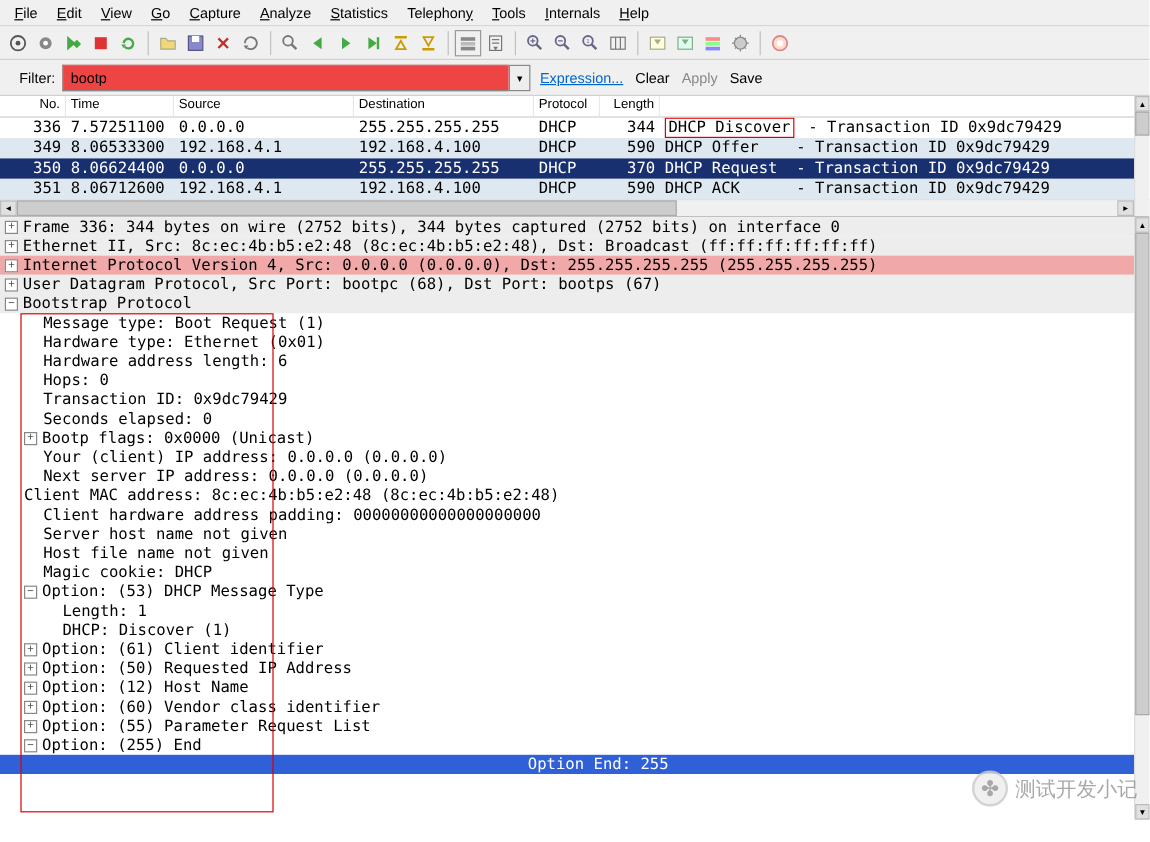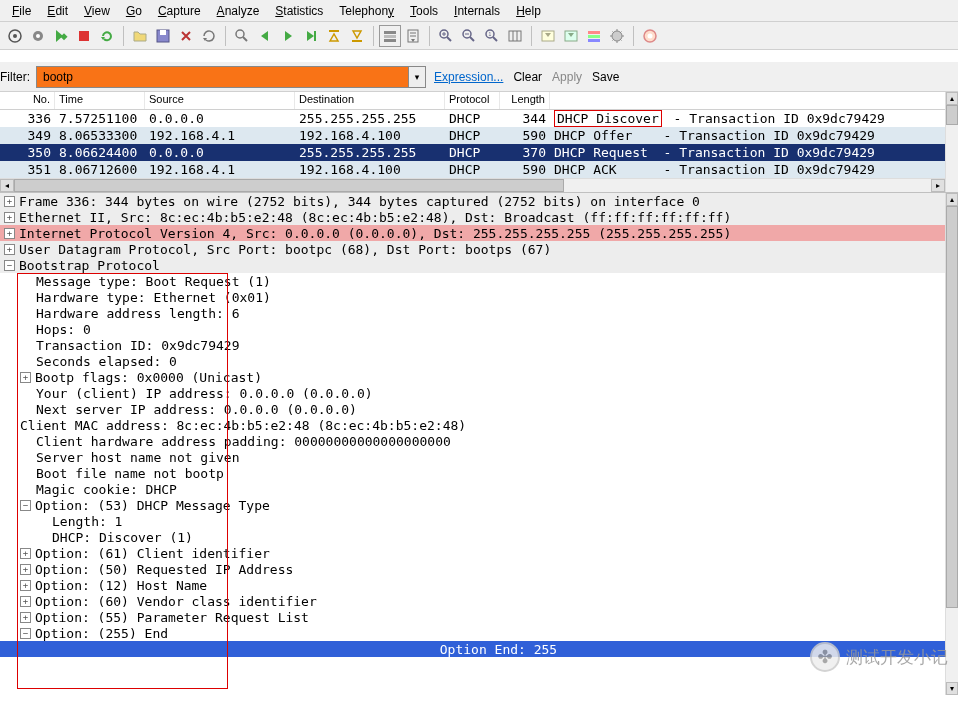--- a/index.html
+++ b/index.html
@@ -9,24 +9,24 @@
   .menubar { display: flex; align-items: center; background: #f0f0f0; border-bottom: 1px solid #d0d0d0; height: 22px; padding: 0 4px; }
   .menubar .menu-item { padding: 2px 8px; cursor: default; }
   .menubar .menu-item u { text-decoration: underline; }
   
   
   .toolbar { display: flex; align-items: center; background: #f0f0f0; border-bottom: 1px solid #d0d0d0; height: 28px; padding: 2px 4px; gap: 1px; }
   .tool-btn { width: 22px; height: 22px; border: 1px solid transparent; background: transparent; display: flex; align-items: center; justify-content: center; cursor: default; }
   .tool-sep { width: 1px; height: 20px; background: #c0c0c0; margin: 0 4px; }
   
   
-  .filterbar { display: flex; align-items: center; background: #f0f0f0; border-bottom: 1px solid #d0d0d0; height: 30px; padding: 2px 0; gap: 6px; margin-top: 12px; }
+  .filterbar { display: flex; align-items: center; background: #f0f0f0; border-bottom: 1px solid #d0d0d0; height: 30px; padding: 2px 16px; gap: 6px; }
   .filterbar label { }
   .filter-combo { display: flex; align-items: center; flex: 0 0 390px; }
-  .filter-input { flex: 1; height: 22px; background: #f97316; border: 1px solid #888; border-right: none; padding: 0 6px; font-family: inherit; font-size: 12px; }
+  .filter-input { flex: 1; height: 22px; background: #ef4444; border: 1px solid #888; border-right: none; padding: 0 6px; font-family: inherit; font-size: 12px; }
   .filter-dd { width: 18px; height: 22px; border: 1px solid #888; background: #eee; display: flex; align-items: center; justify-content: center; font-size: 9px; }
   .filter-link { color: #0066cc; text-decoration: underline; cursor: default; padding: 0 2px; }
   .filter-txt { padding: 0 2px; cursor: default; }
   .filter-txt.gray { color: #888; }
   
   
   .packet-list-wrap { position: relative; border-bottom: 1px solid #c0c0c0; }
   .packet-list { width: 945px; }
   .pl-head { display: flex; background: #fff; border-bottom: 1px solid #d0d0d0; height: 18px; font-size: 11px; }
   .pl-head div { padding: 1px 4px; border-right: 1px solid #e8e8e8; }
@@ -341,21 +341,21 @@
       <div class="d-line " style="padding-left: 20px;"><span class="tree-spacer"></span><span>Hardware address length: 6</span></div>
       <div class="d-line " style="padding-left: 20px;"><span class="tree-spacer"></span><span>Hops: 0</span></div>
       <div class="d-line " style="padding-left: 20px;"><span class="tree-spacer"></span><span>Transaction ID: 0x9dc79429</span></div>
       <div class="d-line " style="padding-left: 20px;"><span class="tree-spacer"></span><span>Seconds elapsed: 0</span></div>
       <div class="d-line " style="padding-left: 20px;"><span class="tree-icon">+</span><span>Bootp flags: 0x0000 (Unicast)</span></div>
       <div class="d-line " style="padding-left: 20px;"><span class="tree-spacer"></span><span>Your (client) IP address: 0.0.0.0 (0.0.0.0)</span></div>
       <div class="d-line " style="padding-left: 20px;"><span class="tree-spacer"></span><span>Next server IP address: 0.0.0.0 (0.0.0.0)</span></div>
       <div class="d-line " style=""><span class="tree-spacer"></span><span>Client MAC address: 8c:ec:4b:b5:e2:48 (8c:ec:4b:b5:e2:48)</span></div>
       <div class="d-line " style="padding-left: 20px;"><span class="tree-spacer"></span><span>Client hardware address padding: 00000000000000000000</span></div>
       <div class="d-line " style="padding-left: 20px;"><span class="tree-spacer"></span><span>Server host name not given</span></div>
-      <div class="d-line " style="padding-left: 20px;"><span class="tree-spacer"></span><span>Boot file name not bootp</span></div>
+      <div class="d-line " style="padding-left: 20px;"><span class="tree-spacer"></span><span>Host file name not given</span></div>
       <div class="d-line " style="padding-left: 20px;"><span class="tree-spacer"></span><span>Magic cookie: DHCP</span></div>
       <div class="d-line " style="padding-left: 20px;"><span class="tree-icon">−</span><span>Option: (53) DHCP Message Type</span></div>
       <div class="d-line " style="padding-left: 36px;"><span class="tree-spacer"></span><span>Length: 1</span></div>
       <div class="d-line " style="padding-left: 36px;"><span class="tree-spacer"></span><span>DHCP: Discover (1)</span></div>
       <div class="d-line " style="padding-left: 20px;"><span class="tree-icon">+</span><span>Option: (61) Client identifier</span></div>
       <div class="d-line " style="padding-left: 20px;"><span class="tree-icon">+</span><span>Option: (50) Requested IP Address</span></div>
       <div class="d-line " style="padding-left: 20px;"><span class="tree-icon">+</span><span>Option: (12) Host Name</span></div>
       <div class="d-line " style="padding-left: 20px;"><span class="tree-icon">+</span><span>Option: (60) Vendor class identifier</span></div>
       <div class="d-line " style="padding-left: 20px;"><span class="tree-icon">+</span><span>Option: (55) Parameter Request List</span></div>
       <div class="d-line " style="padding-left: 20px;"><span class="tree-icon">−</span><span>Option: (255) End</span></div>

